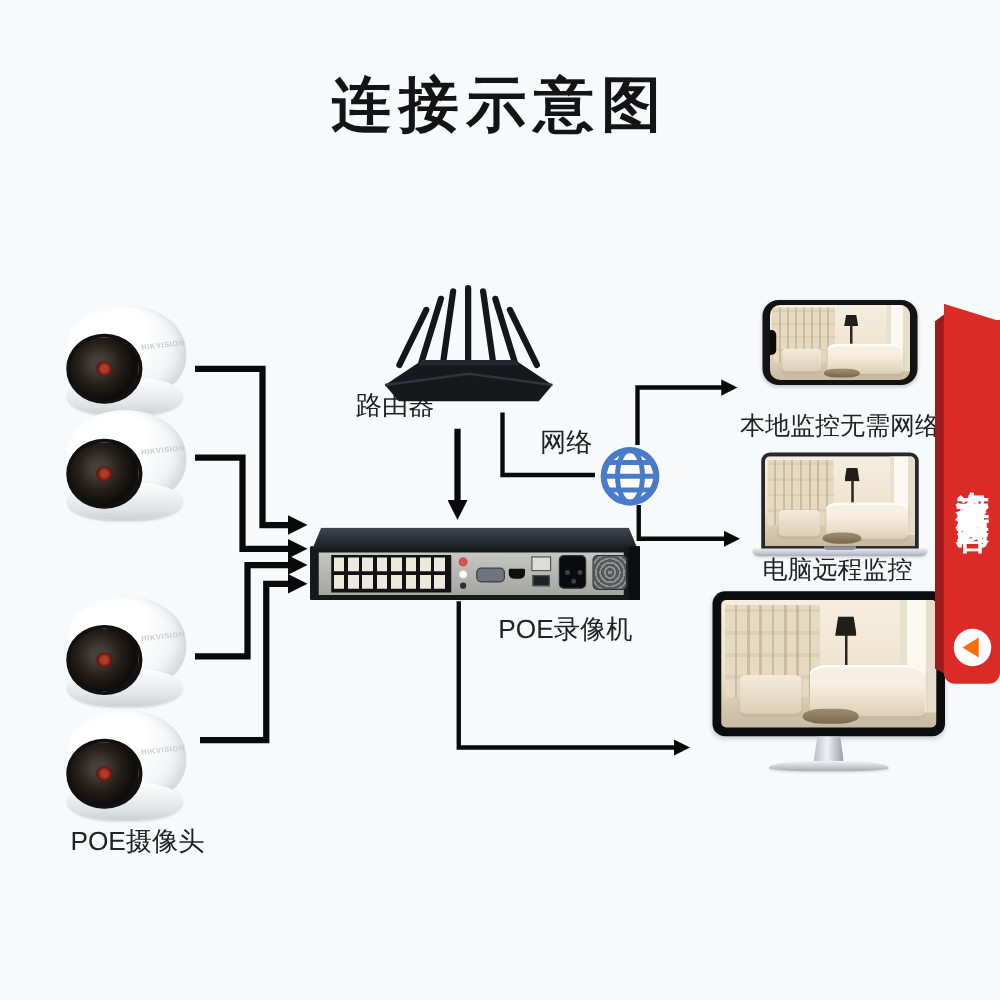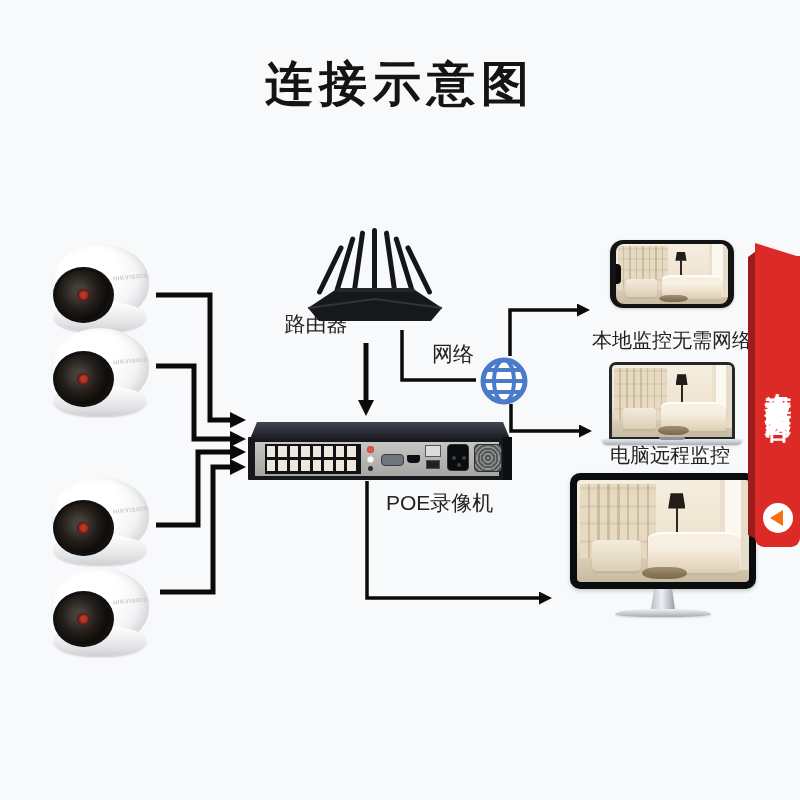--- a/index.html
+++ b/index.html
@@ -179,20 +179,21 @@
     <div class="cam-brand">HIKVISION</div>
   </div>
   <div class="abs dev camera" style="left:48px;top:568px">
     <div class="cam-dome"></div>
     <div class="cam-base"></div>
     <div class="cam-lens">
         <div class="cam-iris"></div>
       </div>
     <div class="cam-brand">HIKVISION</div>
   </div>
+  <div class="abs lbl" style="left:20px;top:659px;width:180px">POE摄像头</div>
 
   <svg class="abs dev router" viewBox="0 0 150 96">
     <g fill="#15161a">
       <rect x="16" y="12" width="5" height="54" rx="2.5" transform="rotate(26 18 66)"></rect>
       <rect x="34" y="6" width="5" height="58" rx="2.5" transform="rotate(17 36 64)"></rect>
       <rect x="52" y="2" width="5" height="60" rx="2.5" transform="rotate(8 54 62)"></rect>
       <rect x="72" y="0" width="5" height="62" rx="2.5"></rect>
       <rect x="92" y="2" width="5" height="60" rx="2.5" transform="rotate(-8 95 62)"></rect>
       <rect x="110" y="6" width="5" height="58" rx="2.5" transform="rotate(-17 113 64)"></rect>
       <rect x="128" y="12" width="5" height="54" rx="2.5" transform="rotate(-26 131 66)"></rect>
@@ -229,21 +230,21 @@
       <div class="nvr-usb"></div>
       <div class="nvr-power">
         <div class="pin" style="left:4px;top:11px"></div>
         <div class="pin" style="left:14px;top:11px"></div>
         <div class="pin" style="left:9px;top:18px"></div>
       </div>
       <div class="nvr-fan"></div>
     </div>
     <div class="nvr-side"></div>
   </div>
-  <div class="abs lbl" style="left:386px;top:489px;width:120px;text-align:left">POE录像机</div>
+  <div class="abs lbl" style="left:386px;top:489px;width:120px;text-align:right">POE录像机</div>
 
   <div class="abs dev phone">
     <div class="room">
       <div class="rm-window"></div>
         <div class="rm-shelf"></div>
       <div class="rm-lampshade"></div>
         <div class="rm-lamppole"></div>
       <div class="rm-chair"></div>
         <div class="rm-sofa"></div>
       <div class="rm-table"></div>

